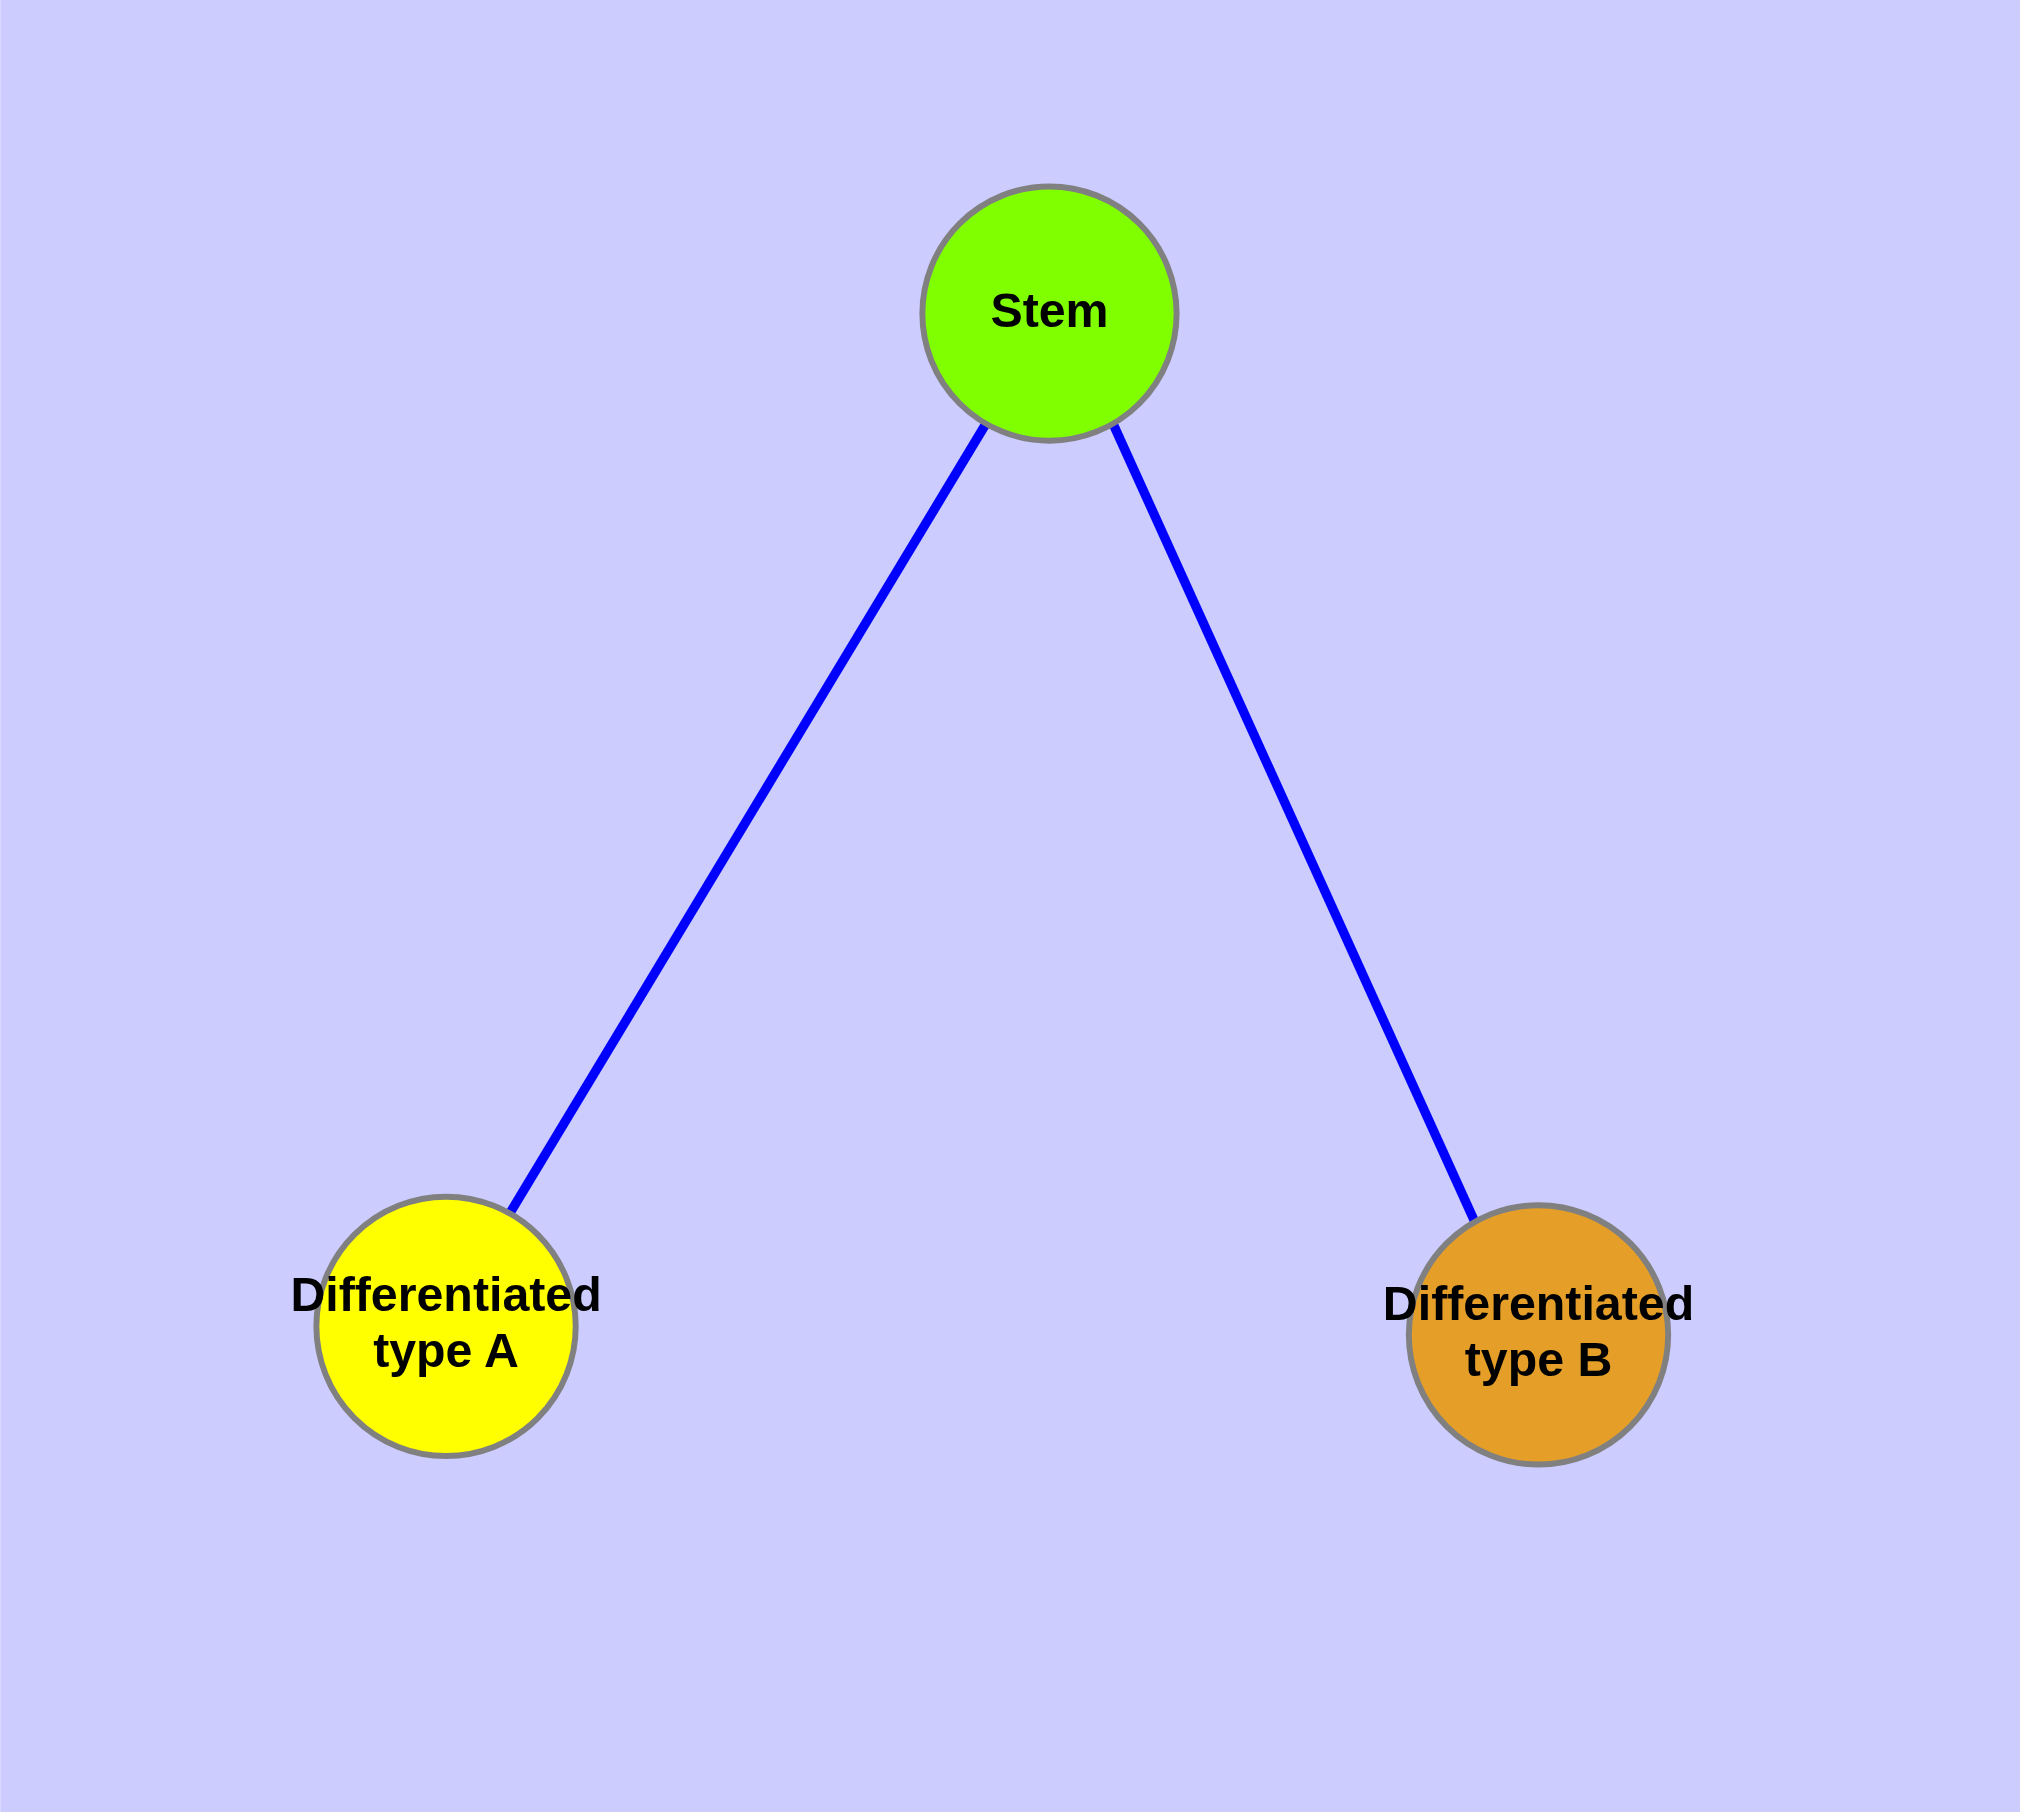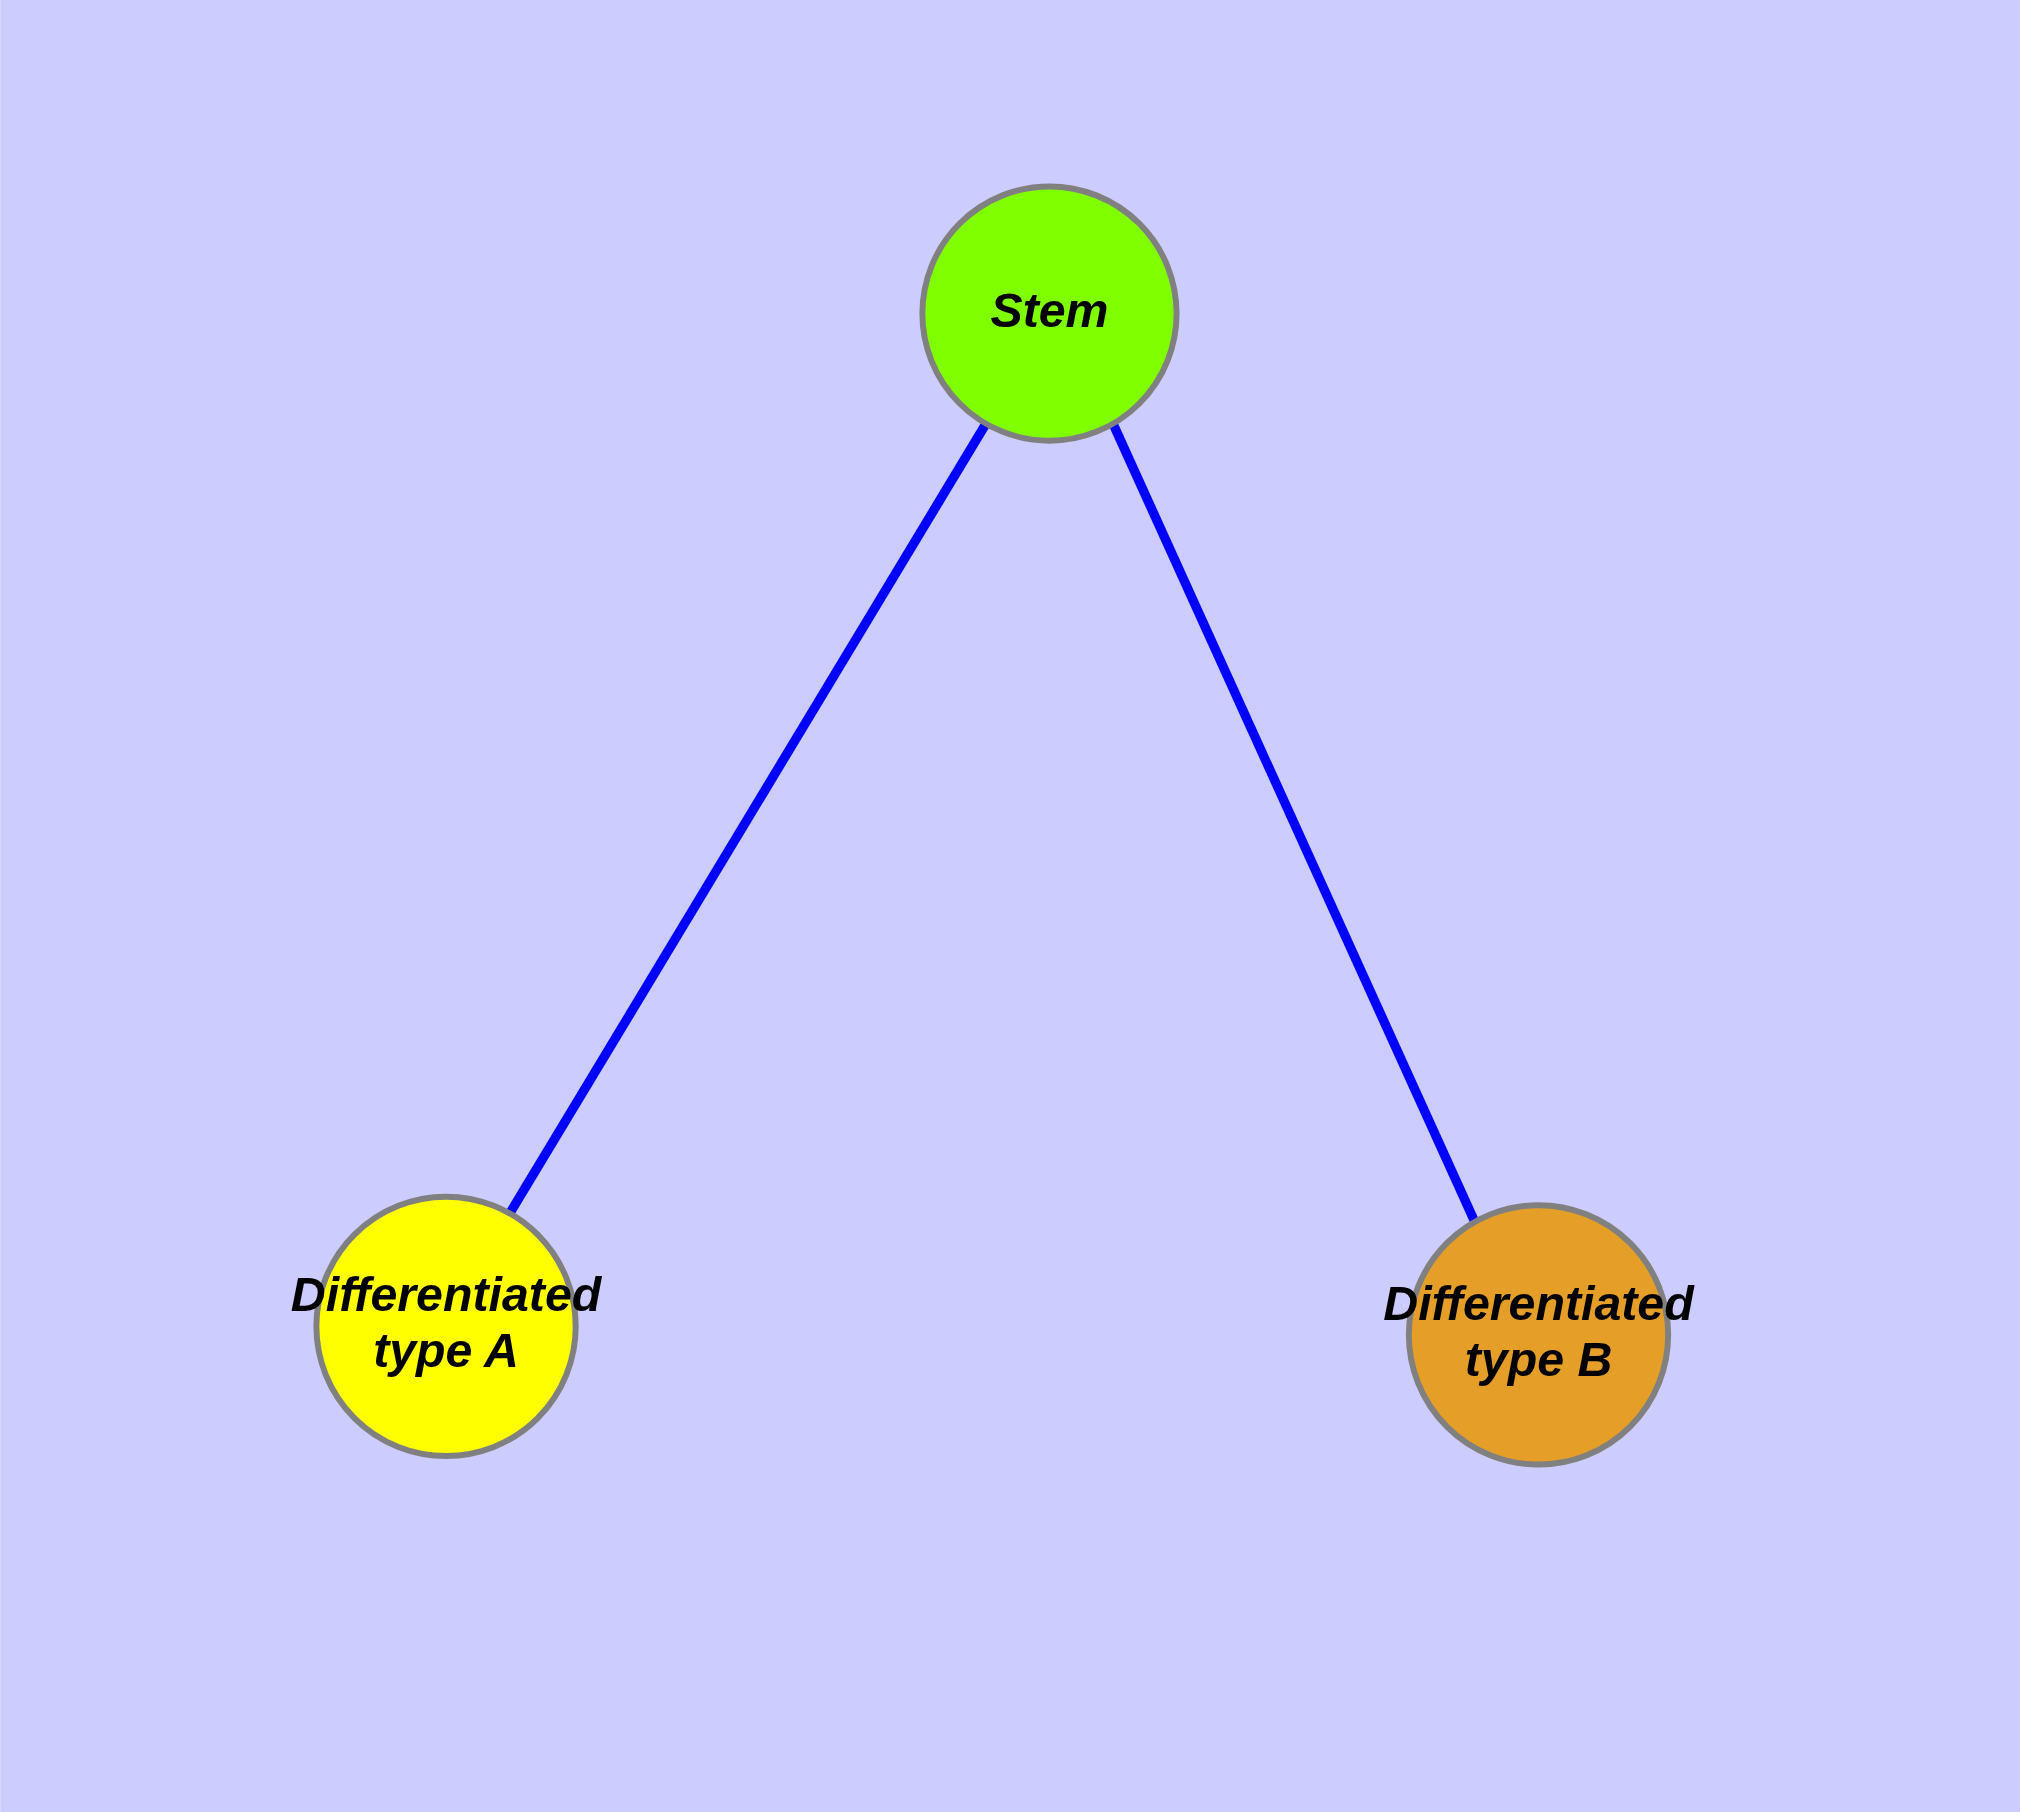--- a/index.html
+++ b/index.html
@@ -7,21 +7,20 @@
     margin: 0;
     padding: 0;
     background: #ffffff;
   }
   #canvas {
     position: relative;
     width: 2021px;
     height: 1812px;
     overflow: hidden;
     font-family: "Liberation Sans", "DejaVu Sans", sans-serif;
-    font-style: italic;
   }
   #graph-svg {
     position: absolute;
     top: 0;
     left: 0;
     width: 2021px;
     height: 1812px;
     display: block;
   }
   .node-label {

